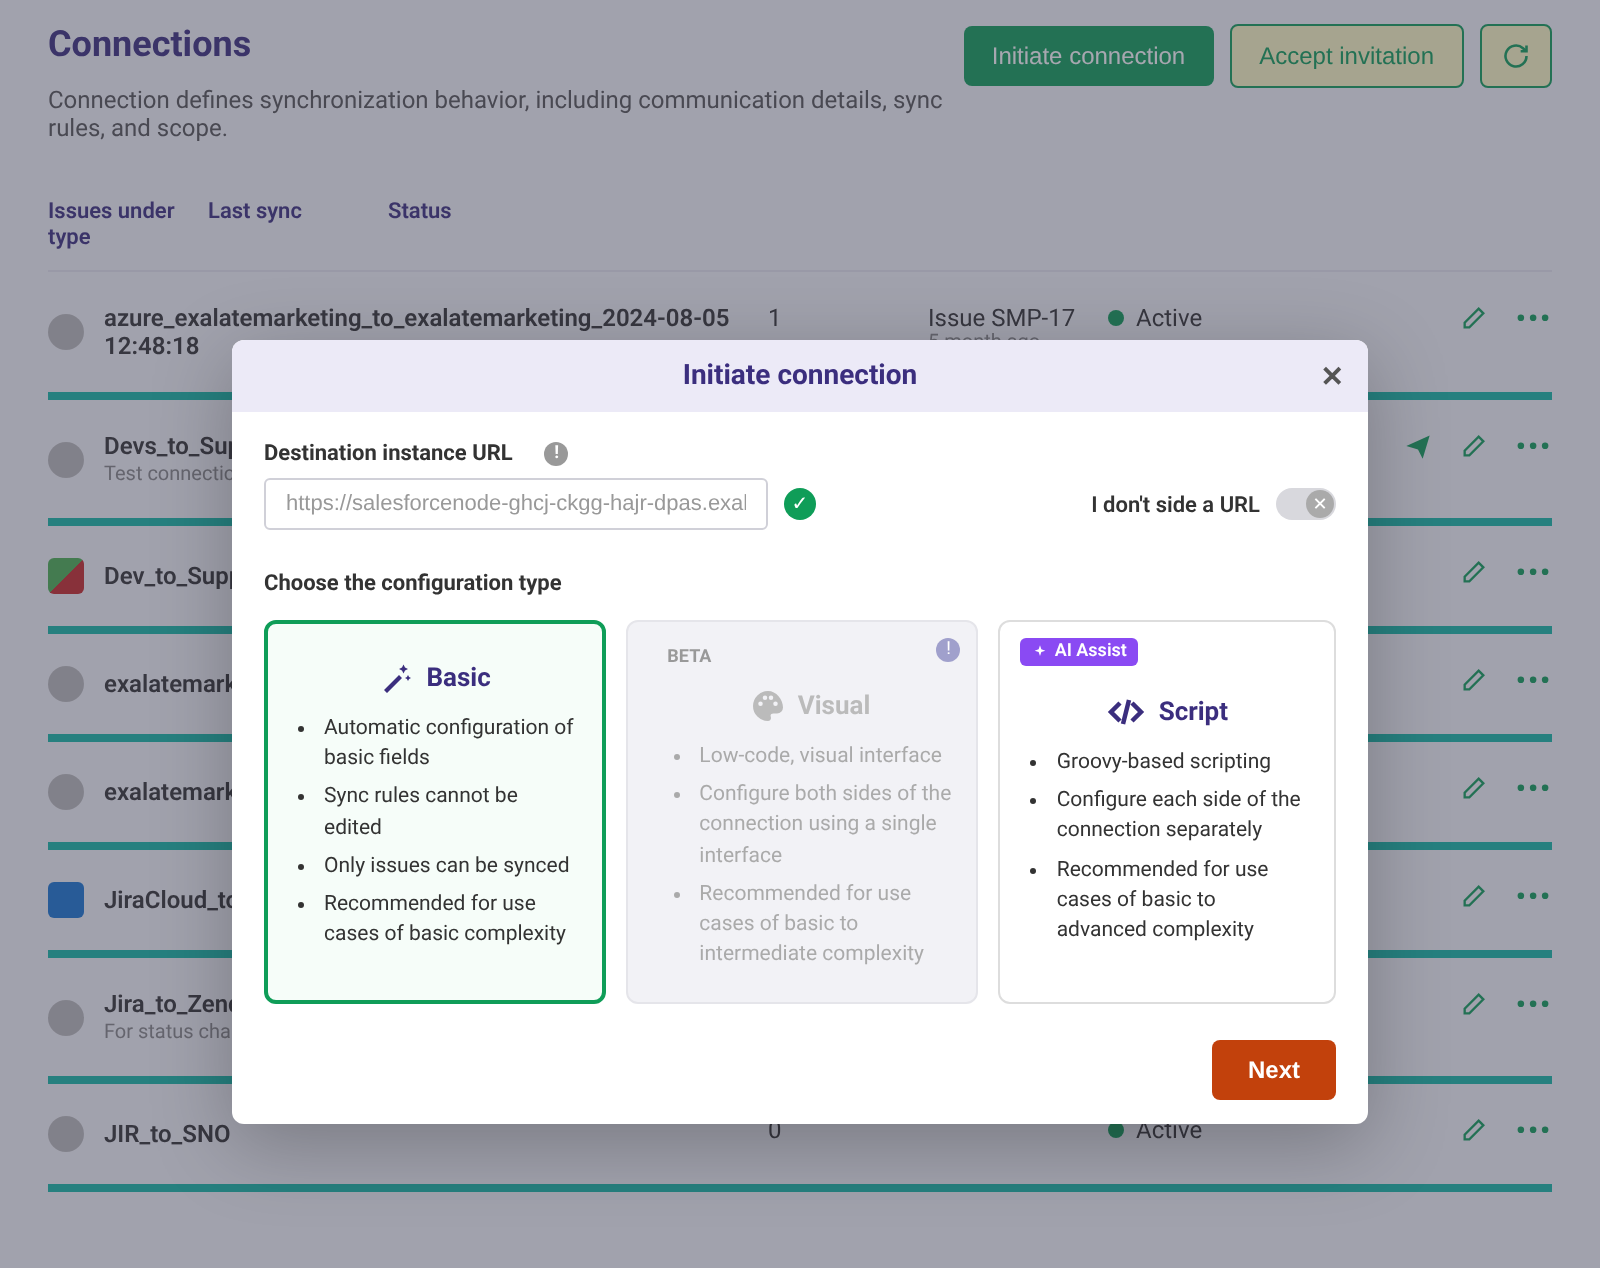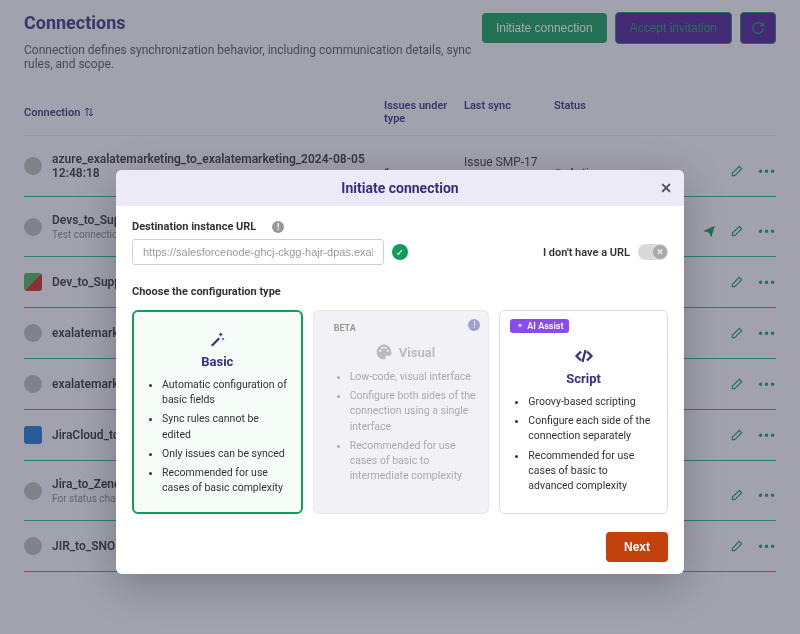--- a/index.html
+++ b/index.html
@@ -47,21 +47,21 @@
     font-weight: 500;
     cursor: pointer;
     border: none;
     white-space: nowrap;
   }
   .btn-primary {
     background: #0f9d58;
     color: #fff;
   }
   .btn-outline {
-    background: #4c1d95;
+    background: #fef9c3;
     color: #0f9d58;
     border: 1px solid #0f9d58;
   }
   .btn-icon {
     padding: 8px 10px;
   }
 
   
   .table {
     width: 100%;
@@ -74,25 +74,25 @@
     color: #3b2e7e;
     border-bottom: 1px solid #e5e5ef;
   }
   .col-conn { flex: 0 0 360px; display: flex; align-items: center; gap: 4px; }
   .col-issues { flex: 0 0 80px; }
   .col-sync { flex: 0 0 90px; }
   .col-status { flex: 0 0 70px; }
   .col-actions { flex: 1; }
   .table-row {
     display: flex;
-    align-items: flex-end;
+    align-items: flex-start;
     padding: 16px 0;
     font-size: 12px;
     color: #333;
-    border-bottom: 1px solid #14b8a6;
+    border-bottom: 4px solid #14b8a6;
   }
   .conn-name {
     display: flex;
     align-items: center;
     gap: 10px;
   }
   .conn-icon {
     width: 18px;
     height: 18px;
     border-radius: 50%;
@@ -325,21 +325,20 @@
   }
   .card-head {
     display: flex;
     align-items: center;
     justify-content: center;
     gap: 6px;
     margin-bottom: 8px;
   }
   .card.script .card-head, .card.selected .card-head {
     margin-top: 8px;
-    flex-direction: column;
   }
   .card.script { padding-top: 28px; }
   .card.disabled .card-head { margin-top: 4px; }
   .card .card-head { margin-top: 6px; }
   .card-title {
     font-size: 13px;
     font-weight: 700;
     color: #3b2e7e;
   }
   .card.disabled .card-title { color: #bbb; }
@@ -390,28 +389,20 @@
         <svg width="14" height="14" viewBox="0 0 24 24" fill="none" stroke="#0f9d58" stroke-width="2.2">
             <path d="M21 12a9 9 0 1 1-3-6.7L21 8"></path>
             <path d="M21 3v5h-5"></path>
           </svg>
       </button>
     </div>
   </div>
 
   <div class="table">
     <div class="table-head">
-      <div class="col-conn">
-        <span>Connection</span>
-        <span class="sort-icon">
-          <svg viewBox="0 0 10 10">
-              <path d="M3 1v8M1 3l2-2 2 2M7 9V1M5 7l2 2 2-2" stroke="#3b2e7e" stroke-width="1" fill="none"></path>
-            </svg>
-        </span>
-      </div>
       <div class="col-issues">Issues under type</div>
       <div class="col-sync">Last sync</div>
       <div class="col-status">Status</div>
       <div class="col-actions"></div>
     </div>
     <div id="table-body">
         <div class="table-row">
           <div class="col-conn">
             <div class="conn-name">
               <span class="conn-icon grey"></span>
@@ -607,21 +598,21 @@
     <div class="field-label">
       <span>Destination instance URL</span>
       <span class="info-icon">!</span>
     </div>
     <div class="url-row">
       <div class="url-input-wrap">
         <input class="url-input" value="https://salesforcenode-ghcj-ckgg-hajr-dpas.exalate.cloud" style="">
         <span class="check-icon">✓</span>
       </div>
       <div class="url-toggle-wrap">
-        <span class="toggle-label">I don't have a URL</span>
+        <span class="toggle-label">I don't side a URL</span>
         <div class="toggle">
           <div class="toggle-knob">✕</div>
         </div>
       </div>
     </div>
 
     <div class="section-label">Choose the configuration type</div>
 
     <div class="cards">
 

